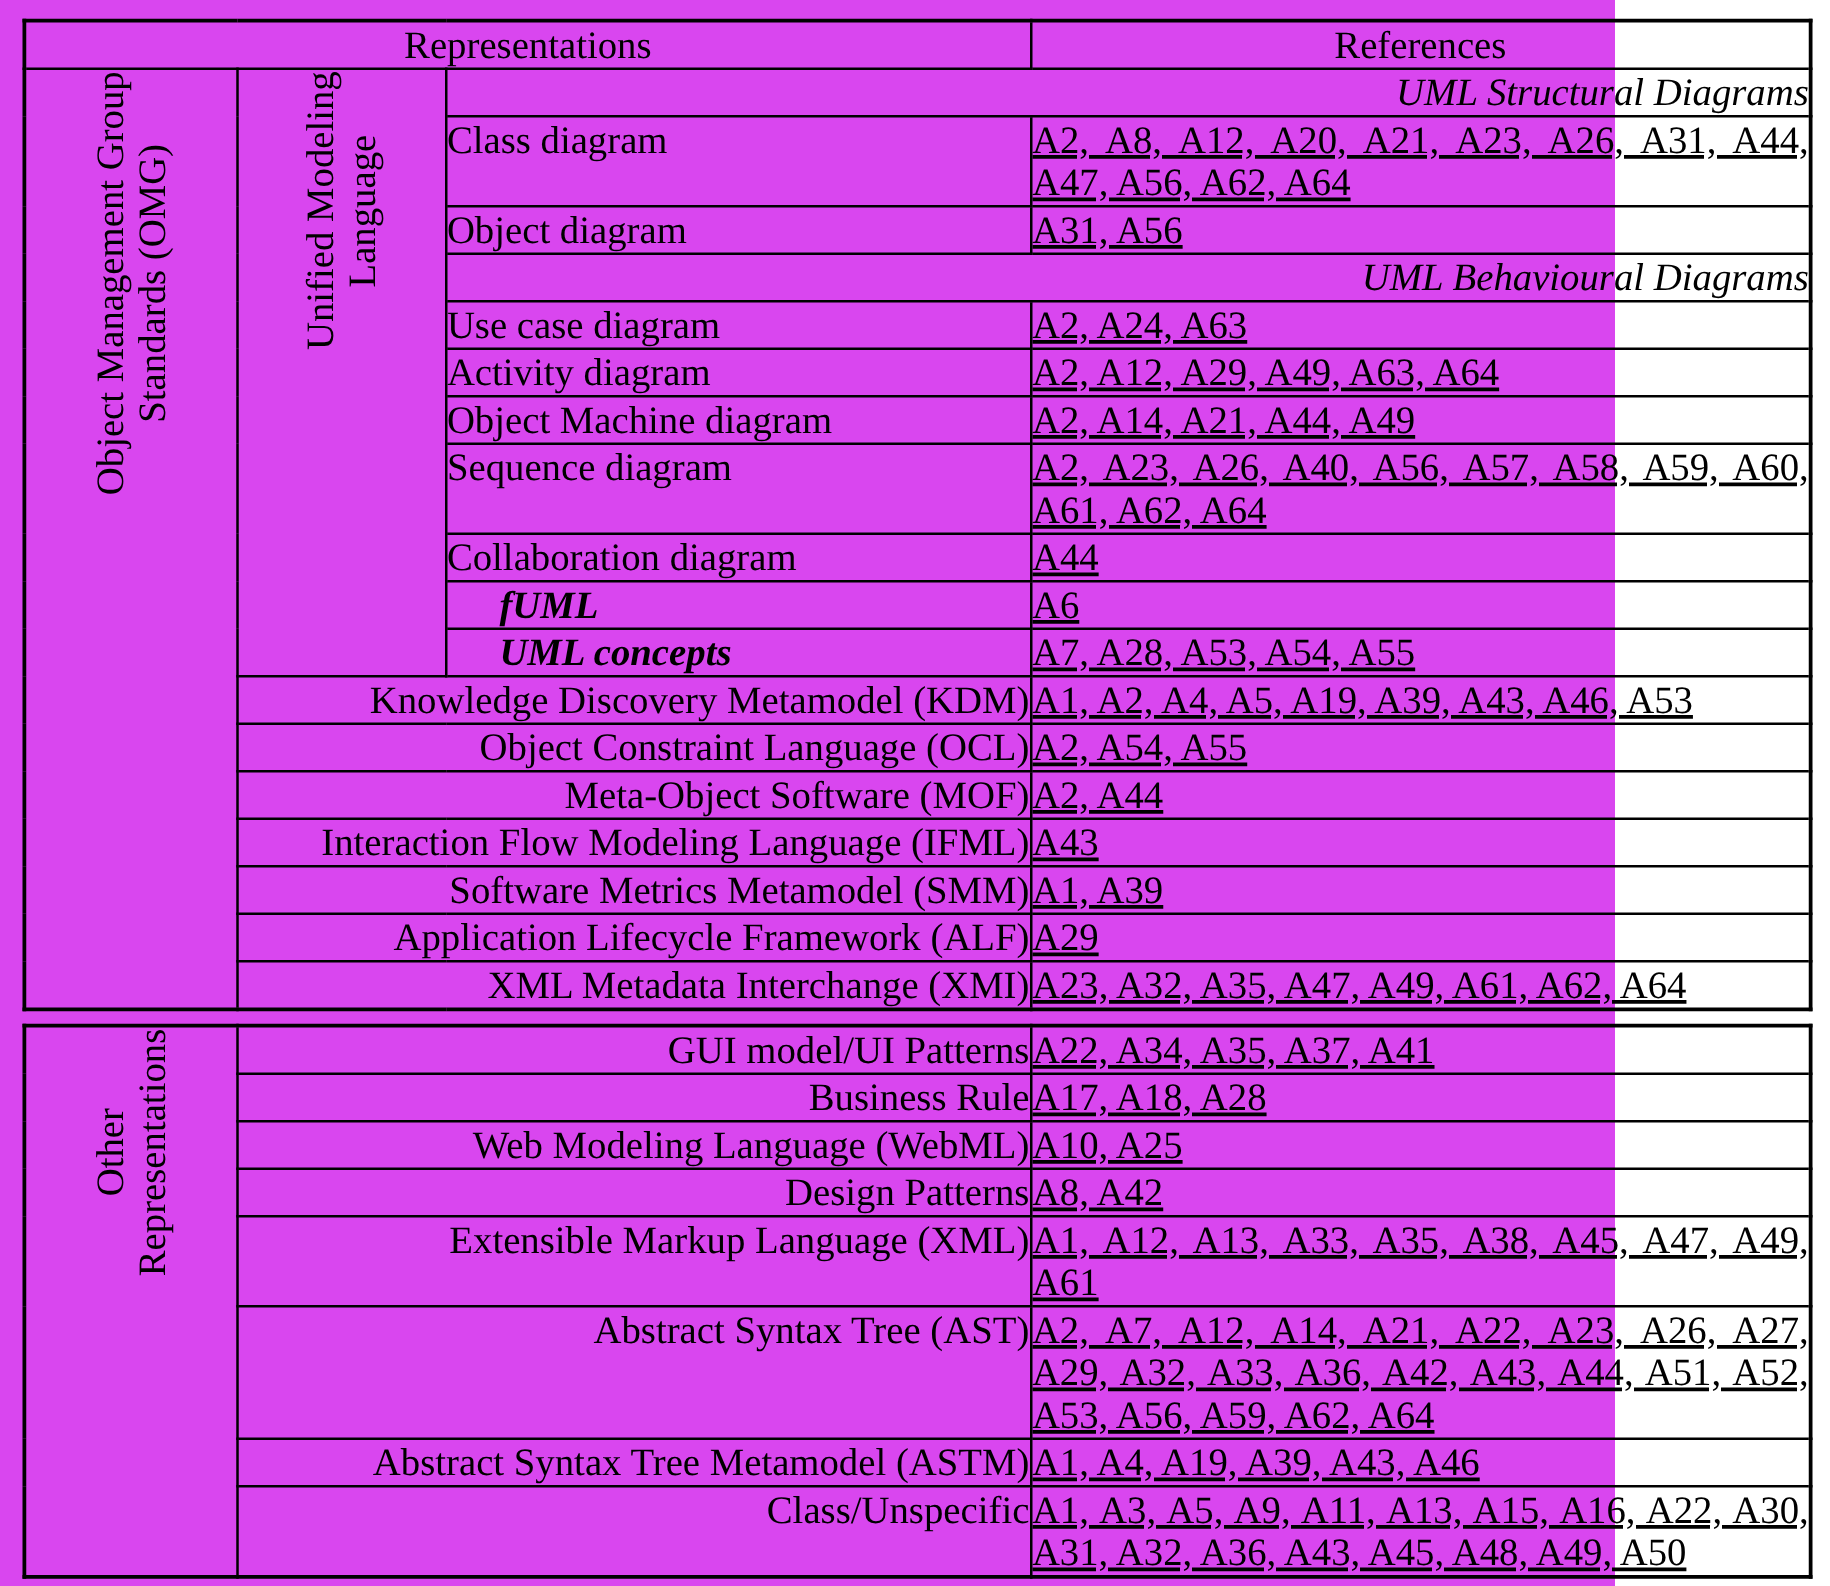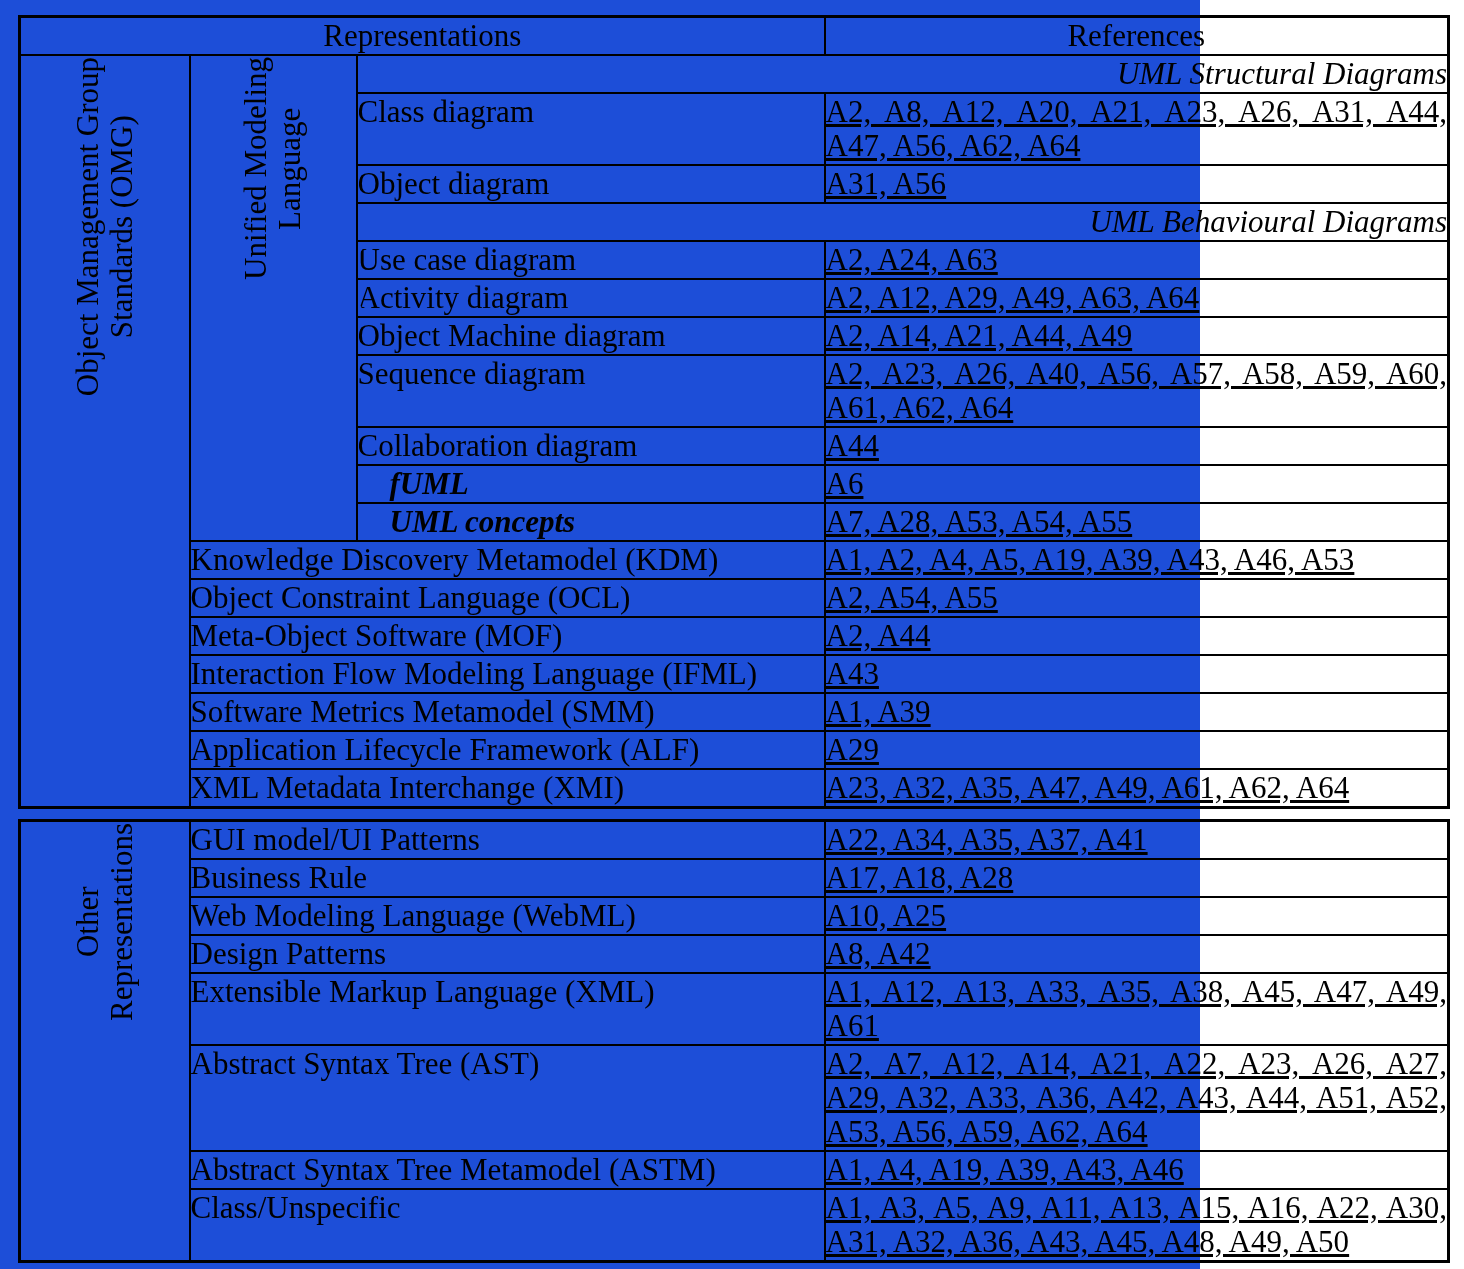--- a/index.html
+++ b/index.html
@@ -3,25 +3,25 @@
 <meta charset="utf-8">
 <style>
   html, body {
     margin: 0;
     padding: 0;
     background: #ffffff;
     color: #000000;
     font-family: "Liberation Serif", "DejaVu Serif", serif;
   }
   .page {
-    width: 1200px;
+    width: 1292px;
     height: 1269px;
     box-sizing: border-box;
     padding: 15px 0 0 18px;
-    background: #1d4ed8;
+    background: #d946ef;
   }
   table.reftable {
     border-collapse: collapse;
     table-layout: fixed;
     width: 1429px;
     border: 3px solid #000;
   }
   table.reftable td, table.reftable th {
     border: 2px solid #000;
     vertical-align: top;
@@ -49,35 +49,34 @@
     display: inline-block;
     writing-mode: vertical-rl;
     transform: rotate(180deg);
     line-height: 34px;
     white-space: nowrap;
   }
   .vtext span { display: block; text-align: center; }
   td.label {
     text-align: left;
     padding-left: 24px;
-    border-radius: 18px;
   }
   td.subheader {
     text-align: right;
     padding-left: 29px;
     font-weight: bold;
     font-style: italic;
   }
   td.label.bi {
     font-weight: bold;
     font-style: italic;
-    padding-left: 32px;
+    padding-left: 42px;
   }
   td.center-label {
-    text-align: left;
+    text-align: right;
   }
   td.refs {
     text-align: justify;
     padding-left: 20px;
     padding-right: 30px;
     text-decoration: underline;
   }
   .table-gap { height: 10px; }
 </style>
 </head>

